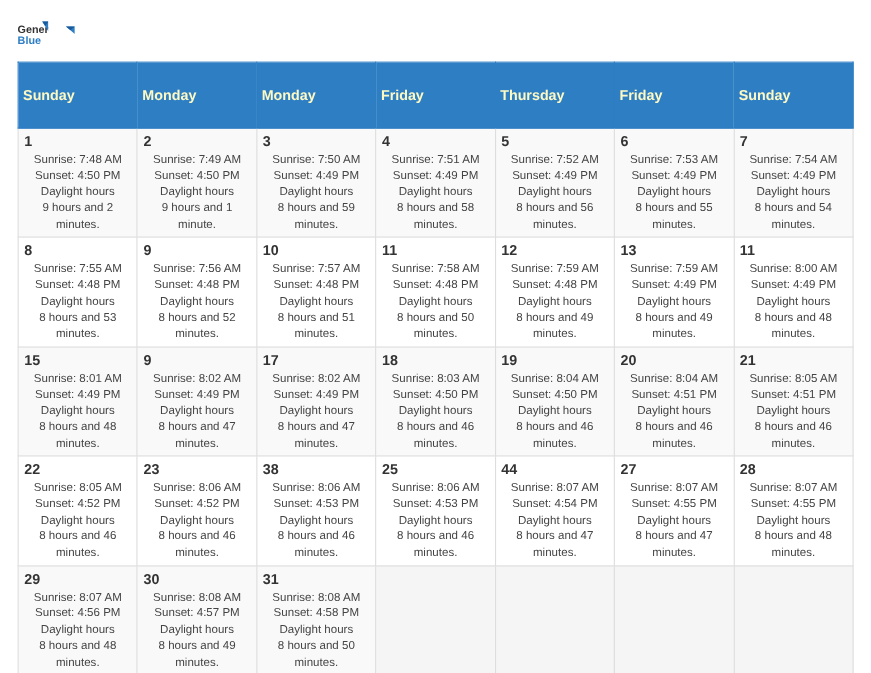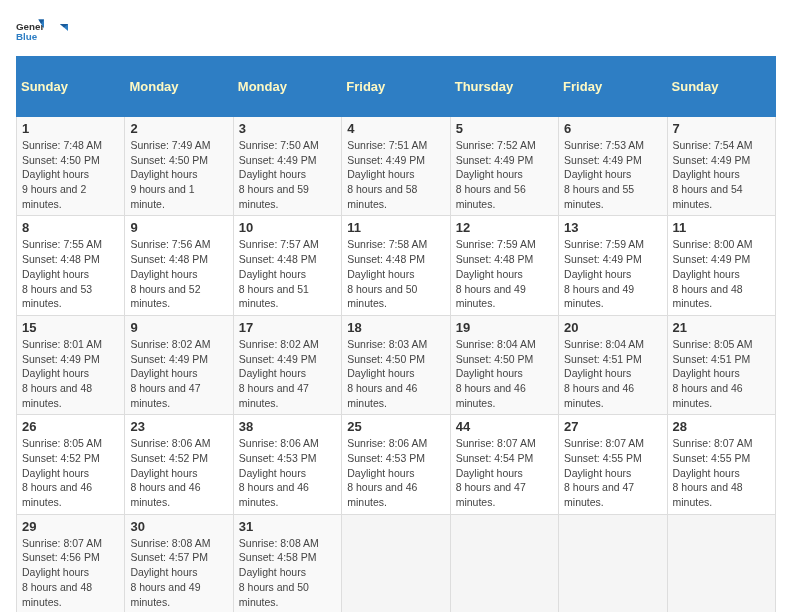--- a/index.html
+++ b/index.html
@@ -69,20 +69,21 @@
       font-size: 13px;
       font-weight: bold;
       color: #333;
       display: block;
       margin-bottom: 2px;
     }
     .day-info {
       color: #444;
       line-height: 1.4;
       font-size: 10.5px;
+      text-align: center;
     }
     .empty-cell {
       background: #f5f5f5 !important;
     }
   </style>
 </head>
 <body>
 
 <div class="header">
   <div class="logo">
@@ -312,21 +313,21 @@
         <div class="day-info">
           Sunrise: 8:05 AM<br>
           Sunset: 4:51 PM<br>
           Daylight hours<br>
           8 hours and 46 minutes.
         </div>
       </td>
       </tr>
       <tr>
         <td>
-        <span class="day-num">26</span>
+        <span class="day-num">22</span>
         <div class="day-info">
           Sunrise: 8:05 AM<br>
           Sunset: 4:52 PM<br>
           Daylight hours<br>
           8 hours and 46 minutes.
         </div>
       </td>
         <td>
         <span class="day-num">23</span>
         <div class="day-info">

